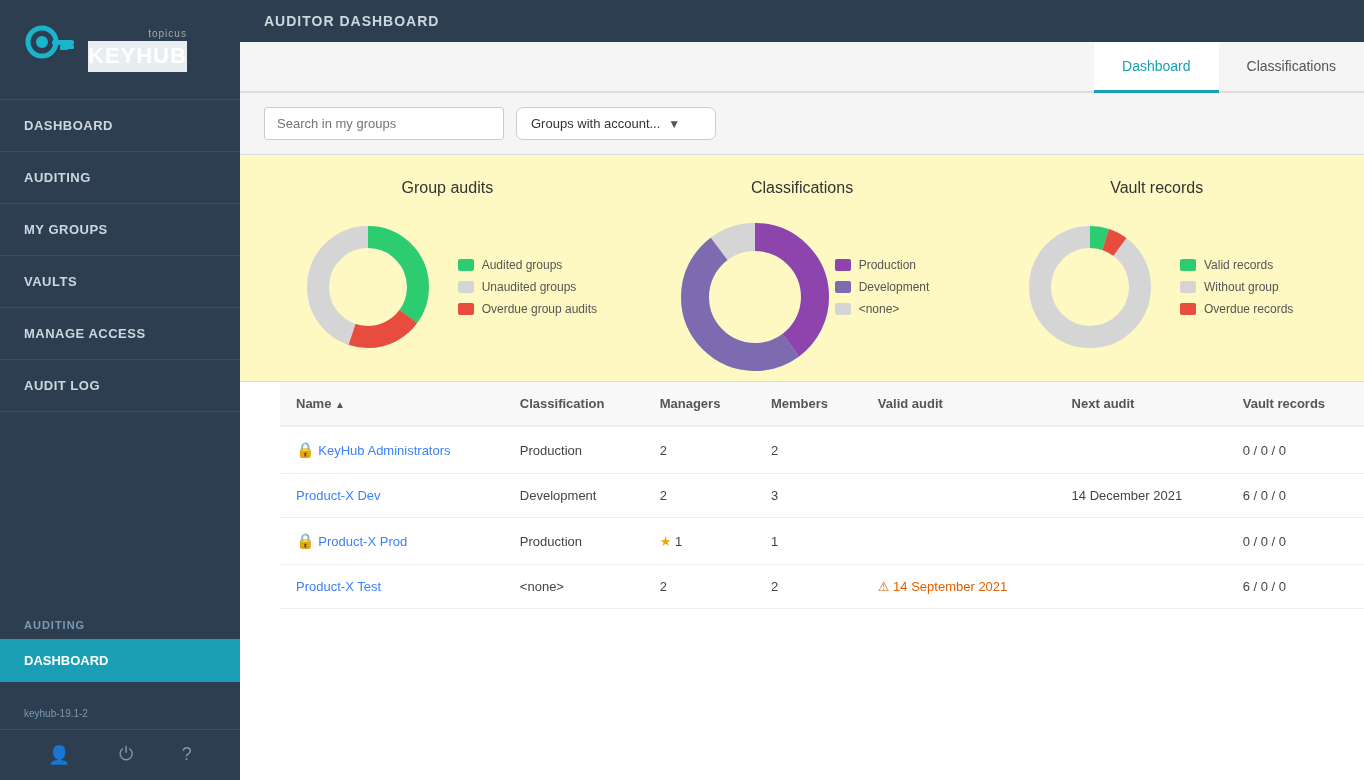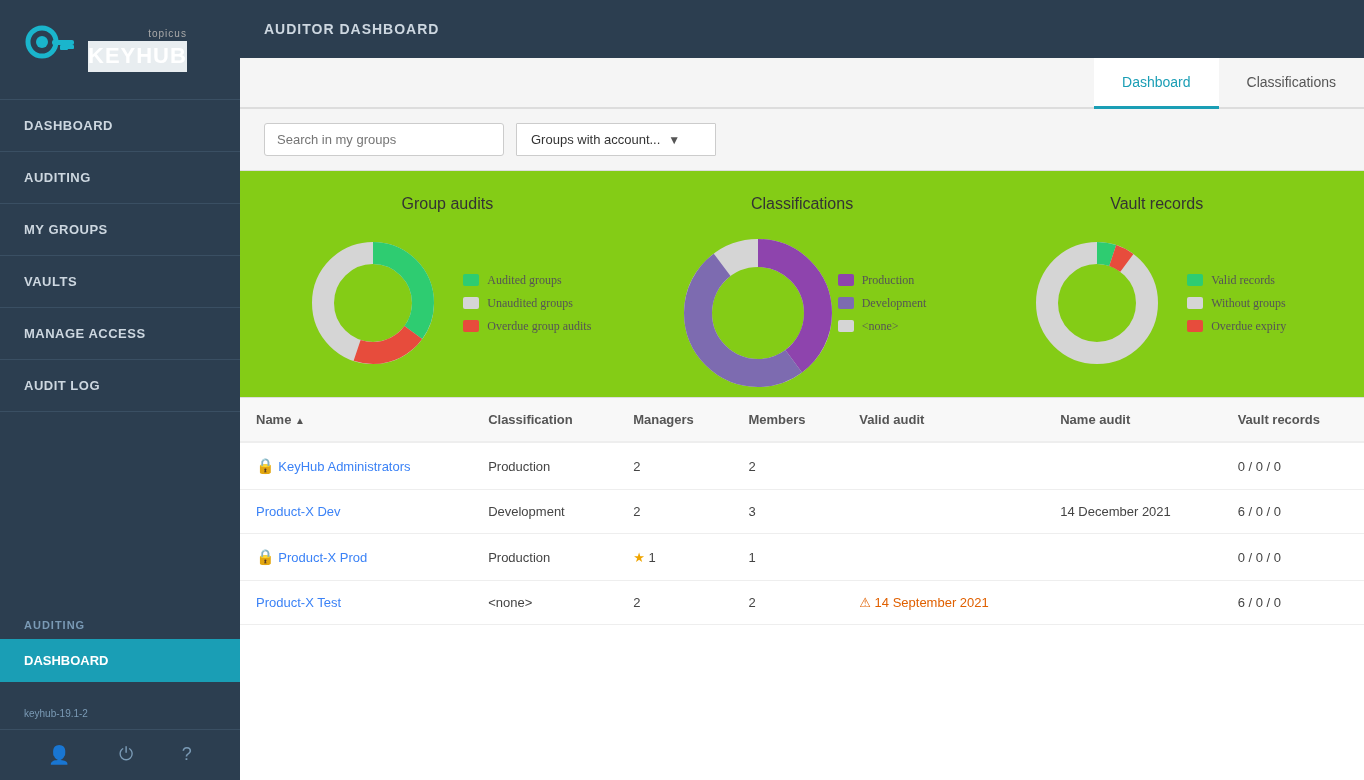--- a/index.html
+++ b/index.html
@@ -93,21 +93,21 @@
       flex: 1;
       display: flex;
       flex-direction: column;
       background: #e8edf0;
       overflow: hidden;
     }
 
     .topbar {
       background: #2c3e50;
       padding: 0 24px;
-      height: 58px;
+      height: 42px;
       display: flex;
       align-items: center;
     }
     .topbar-title {
       color: #cdd7e0;
       font-size: 14px;
       font-weight: 600;
       letter-spacing: 1px;
     }
 
@@ -155,36 +155,36 @@
       border-radius: 3px;
       padding: 8px 12px;
       font-size: 13px;
       width: 240px;
       outline: none;
       color: #333;
       background: white;
     }
     .dropdown-btn {
       border: 1px solid #ccc;
-      border-radius: 1px;
+      border-radius: 7px;
       padding: 8px 14px;
       font-size: 13px;
       background: white;
       cursor: pointer;
       display: flex;
       align-items: center;
       gap: 8px;
       color: #333;
       min-width: 200px;
     }
     .dropdown-btn .chevron { color: #555; font-size: 12px; }
 
     
     .charts-section {
-      background: #84cc16;
+      background: #fef9c3;
       padding: 24px 32px;
       display: flex;
       gap: 4px;
       border-bottom: 1px solid #ddd;
     }
     .chart-block {
       flex: 1;
       display: flex;
       flex-direction: column;
       align-items: center;
@@ -209,33 +209,33 @@
       display: flex;
       flex-direction: column;
       gap: 8px;
     }
     .legend-item {
       display: flex;
       align-items: center;
       gap: 8px;
       font-size: 12px;
       color: #555;
-      font-family: Liberation Serif, serif;
     }
     .legend-box {
       width: 16px;
       height: 12px;
       border-radius: 2px;
       flex-shrink: 0;
     }
 
     
     .table-section {
       background: white;
       flex: 1;
+      padding-left: 40px;
     }
     table {
       width: 100%;
       border-collapse: collapse;
       font-size: 13px;
     }
     thead tr {
       background: #f8f8f8;
       border-bottom: 2px solid #eee;
     }
@@ -390,44 +390,44 @@
               <circle cx="70" cy="70" r="50" fill="none" stroke="#e74c3c" stroke-width="22" stroke-dasharray="16 298" stroke-dashoffset="-16"></circle>
             </svg>
           </div>
           <div class="legend">
             <div class="legend-item">
               <div class="legend-box" style="background:#2ecc71"></div>
               <span>Valid records</span>
             </div>
             <div class="legend-item">
               <div class="legend-box" style="background:#d5d5d5"></div>
-              <span>Without groups</span>
+              <span>Without group</span>
             </div>
             <div class="legend-item">
               <div class="legend-box" style="background:#e74c3c"></div>
-              <span>Overdue expiry</span>
+              <span>Overdue records</span>
             </div>
           </div>
         </div>
       </div>
     </div>
 
     <div class="table-section">
       <table>
         <thead>
           <tr>
             <th>
               <span>Name</span>
               <span class="sort-icon"> ▲</span>
             </th>
             <th>Classification</th>
             <th>Managers</th>
             <th>Members</th>
             <th>Valid audit</th>
-            <th>Name audit</th>
+            <th>Next audit</th>
             <th>Vault records</th>
           </tr>
         </thead>
         <tbody id="table-body">
 
         <tr>
               <td><span class="shield-icon">🔒</span> <a class="link-blue">KeyHub Administrators</a></td>
               <td>Production</td>
               <td>2</td>
               <td>2</td>

